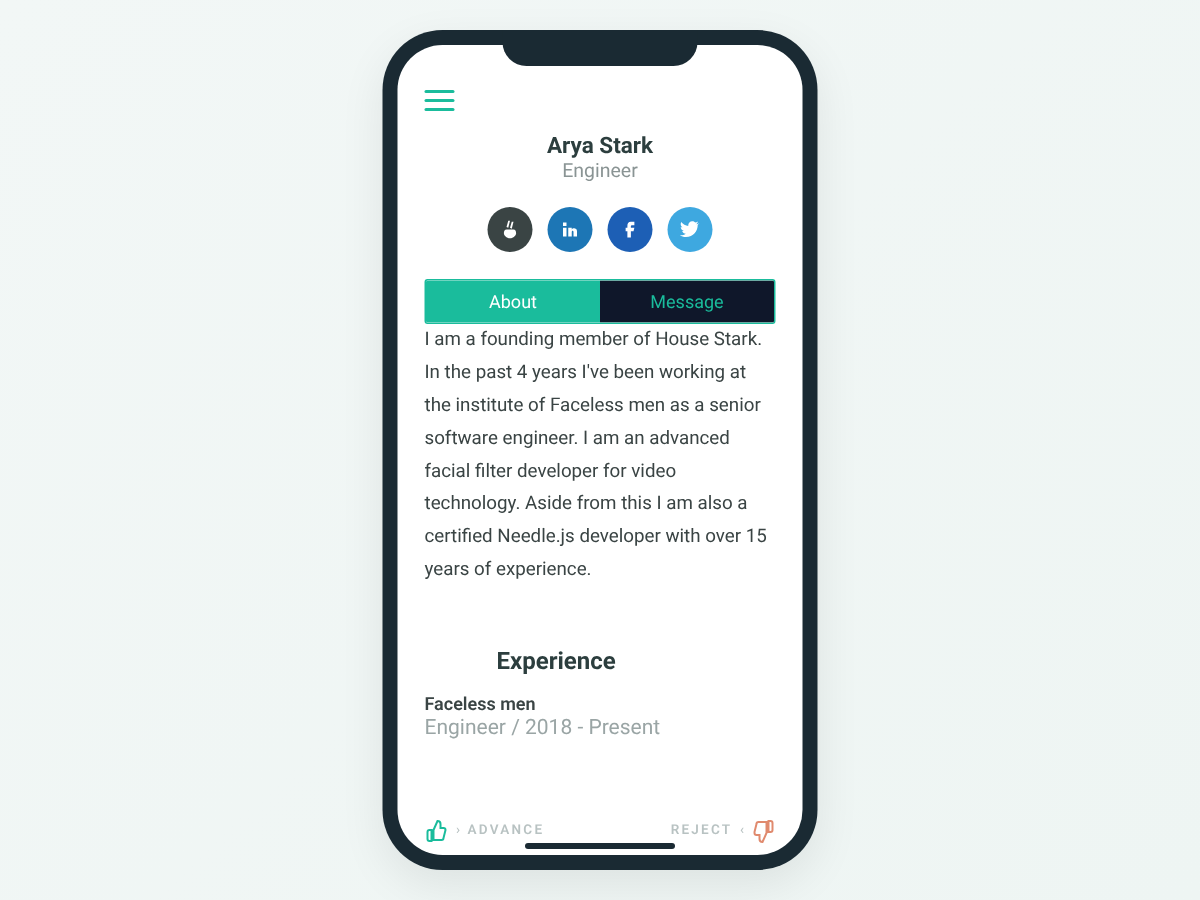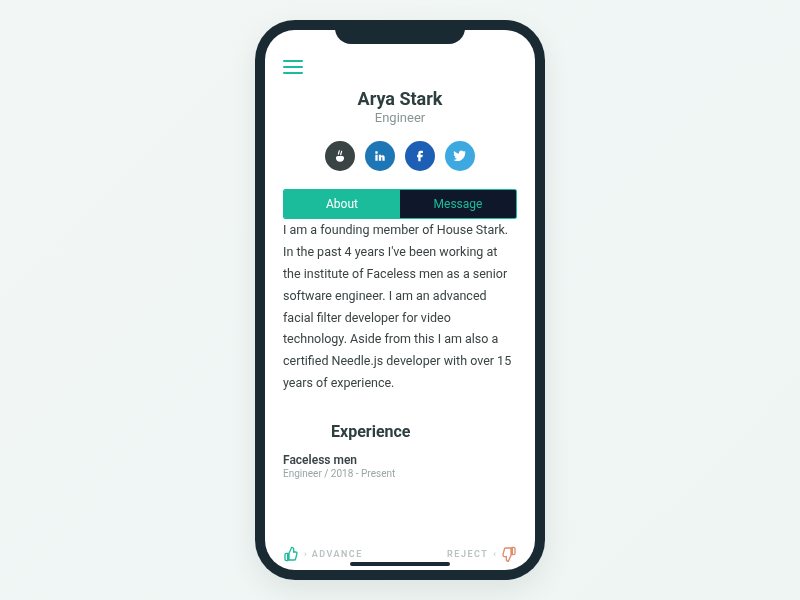--- a/index.html
+++ b/index.html
@@ -55,21 +55,21 @@
     margin-bottom: 14px;
   }
   .hamburger span {
     display: block;
     height: 2px;
     background: #1abc9c;
     border-radius: 1px;
   }
   .name {
     text-align: center;
-    font-size: 18px;
+    font-size: 15px;
     font-weight: 700;
     color: #2c3e3e;
   }
   .role {
     text-align: center;
     font-size: 13px;
     color: #8a9494;
     margin-top: 1px;
   }
   .socials {
@@ -100,36 +100,36 @@
     padding: 7px 0;
     font-size: 12px;
     cursor: pointer;
   }
   .tab.active { background: #1abc9c; color: #fff; }
   .tab.inactive { background: #0f172a; color: #1abc9c; }
   .bio {
     font-size: 12.5px;
     line-height: 1.75;
     color: #3a4444;
-    margin-bottom: 28px;
+    margin-bottom: 40px;
   }
   .section-title {
     font-size: 16px;
     font-weight: 700;
     color: #2c3e3e;
     margin-bottom: 12px;
     margin-left: 48px;
   }
   .exp-company {
     font-size: 12px;
     font-weight: 600;
     color: #3a4444;
   }
   .exp-meta {
-    font-size: 10px;
+    font-size: 14px;
     color: #9aa5a5;
     margin-top: 1px;
   }
   .footer {
     position: absolute;
     bottom: 8px;
     left: 0;
     right: 0;
     display: flex;
     justify-content: space-between;

